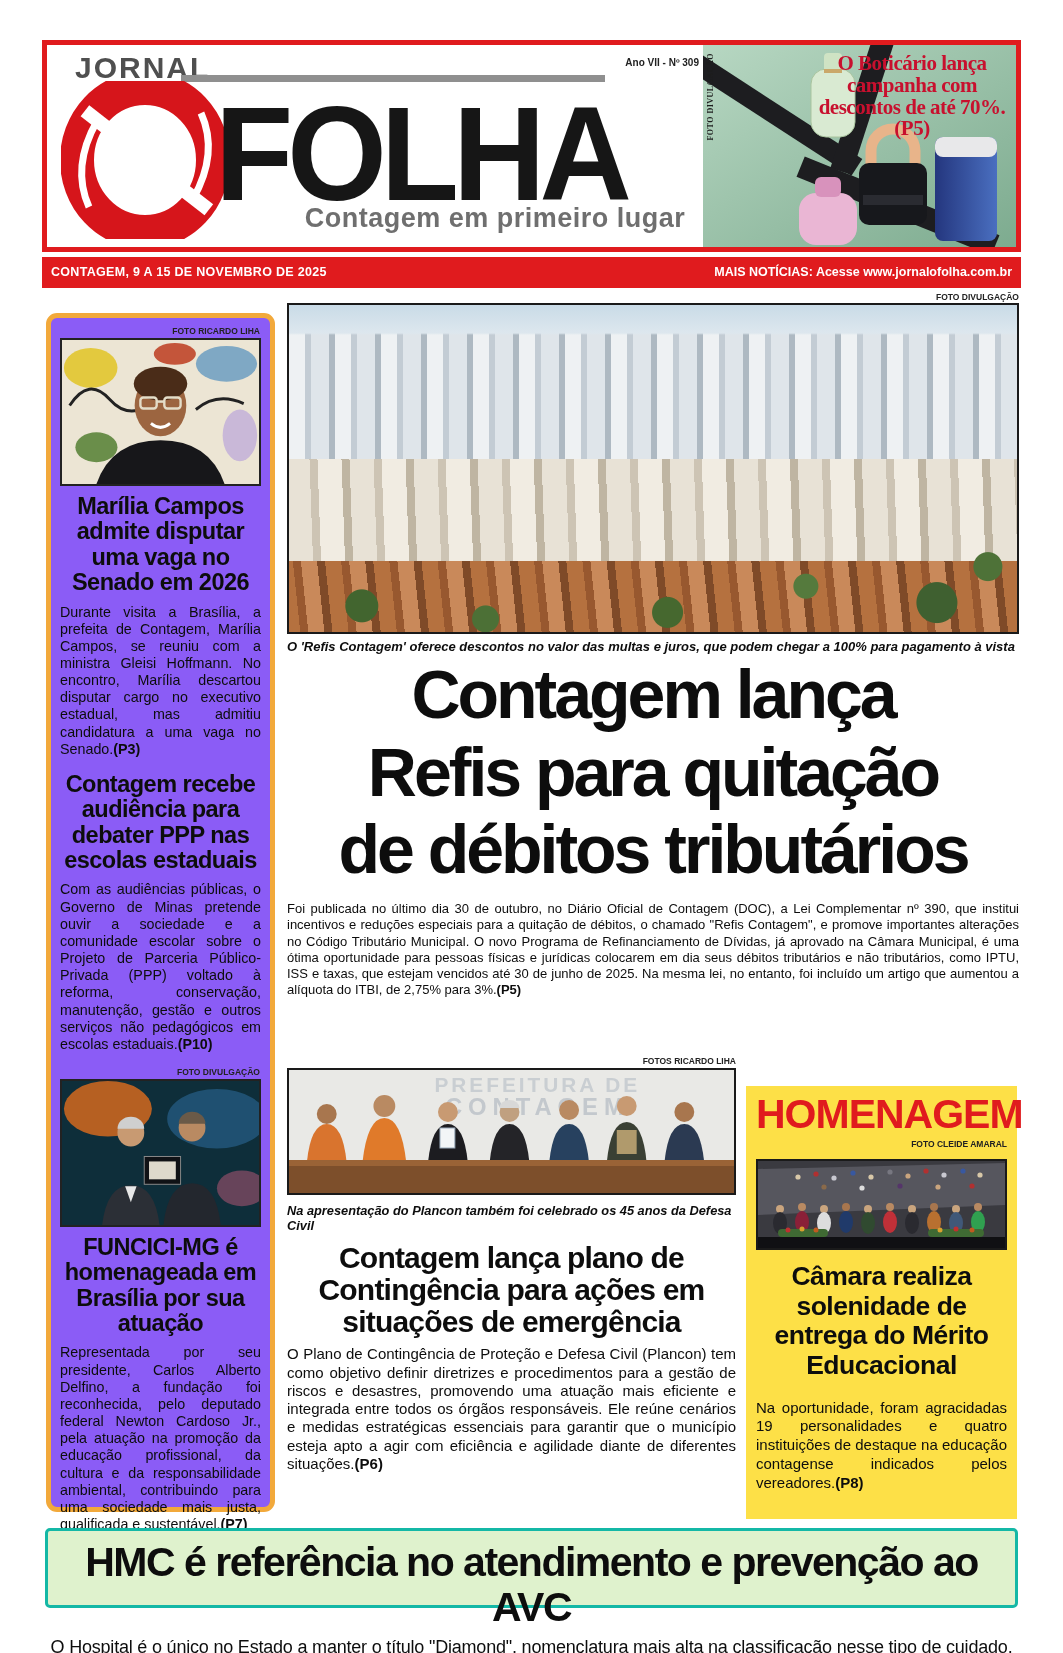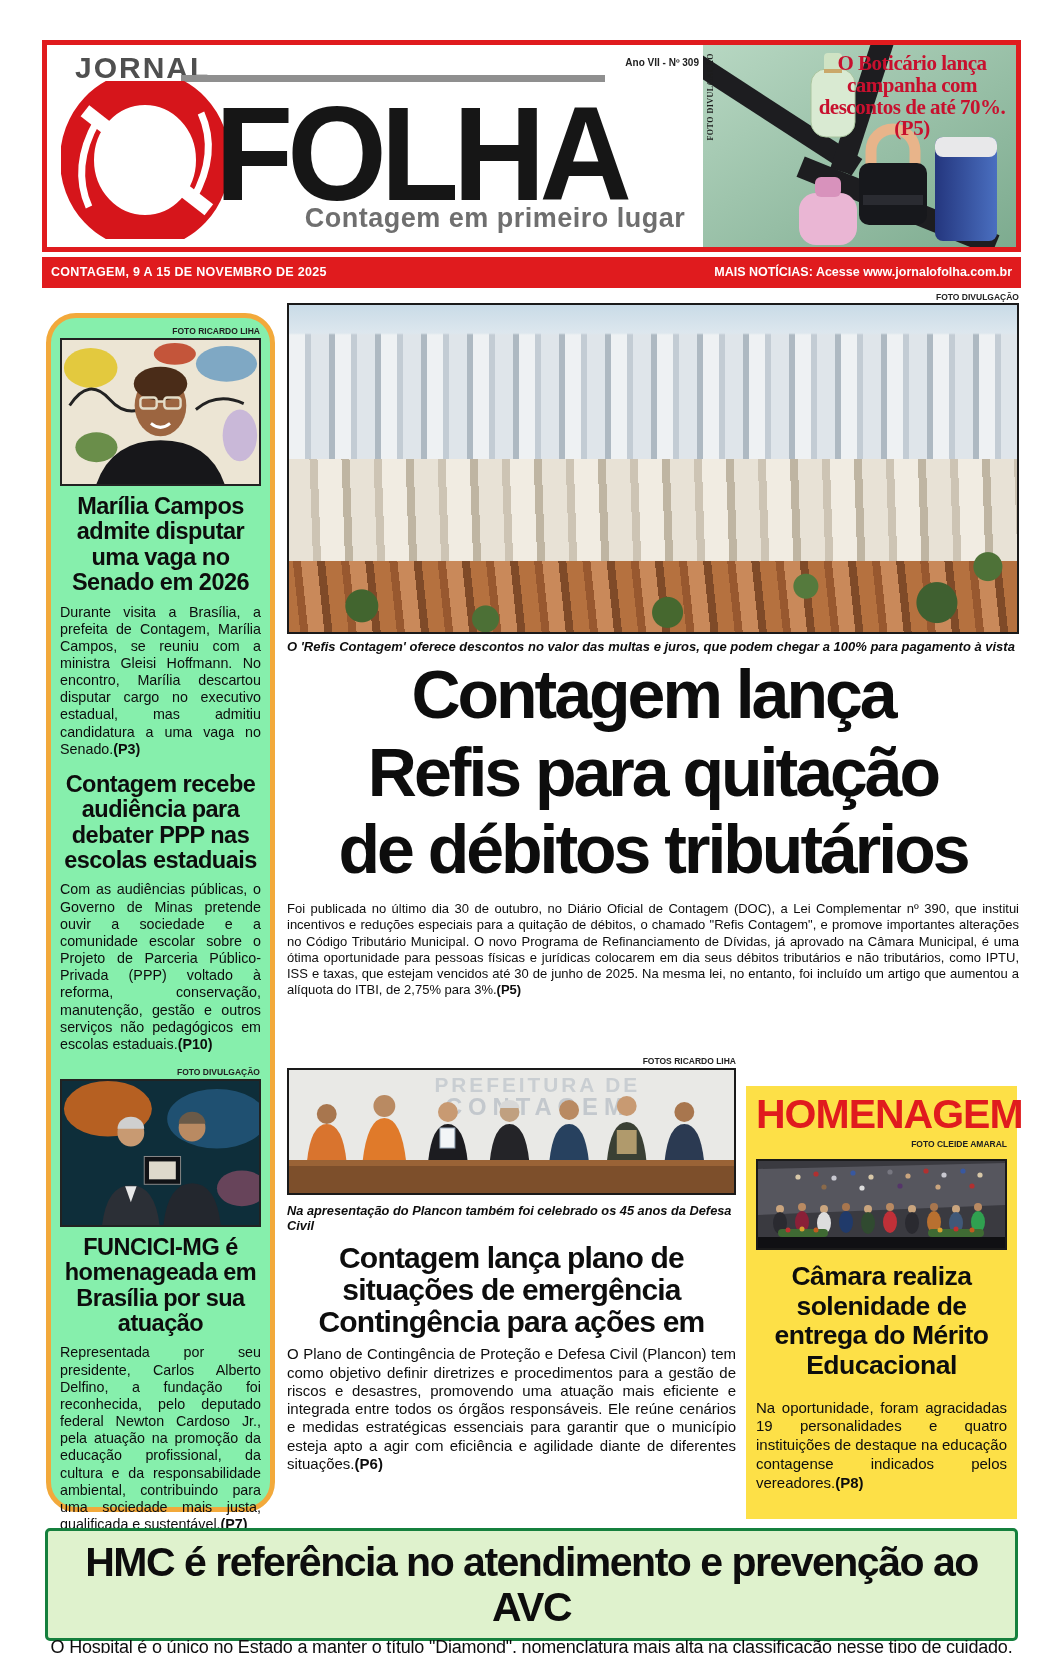--- a/index.html
+++ b/index.html
@@ -29,22 +29,22 @@
   .ad-text{position:absolute;right:6px;top:8px;width:196px;font-size:21px;font-weight:800;
            color:#c8102e;text-align:center;line-height:1.04;letter-spacing:-0.5px;}
 
   
   .dateline{position:absolute;left:42px;top:257px;width:979px;height:31px;background:#e01b1e;
             color:#fff;font-size:12.5px;font-weight:bold;box-sizing:border-box;}
   .dateline .dl-left{position:absolute;left:9px;top:0;line-height:31px;letter-spacing:0.3px;}
   .dateline .dl-right{position:absolute;right:9px;top:0;line-height:31px;}
 
   
-  .sidebar{position:absolute;left:46px;top:313px;width:229px;height:1199px;background:#86efac;
-           border:5px solid #f2a93b;border-radius:30px;box-sizing:border-box;padding:6px 9px;}
+  .sidebar{position:absolute;left:46px;top:313px;width:229px;height:1199px;background:#8b5cf6;
+           border:5px solid #f2a93b;border-radius:11px;box-sizing:border-box;padding:6px 9px;}
   .sb-credit{font-size:8.5px;font-weight:bold;color:#222;text-align:right;margin:2px 1px;}
   .sb-photo{width:100%;height:148px;border:2px solid #222;box-sizing:border-box;display:block;}
   .sb-headline{font-size:23.5px;font-weight:800;line-height:1.08;letter-spacing:-0.5px;
                text-align:center;margin:8px 0 8px;color:#0d0d0d;}
   .sb-body{font-size:14.3px;line-height:1.2;text-align:justify;margin-bottom:14px;color:#0d0d0d;}
   .page-ref{font-weight:bold;}
 
   
   .lead-credit{position:absolute;left:287px;top:292px;width:732px;text-align:right;
                font-size:8.5px;font-weight:bold;color:#222;}
@@ -86,22 +86,22 @@
              box-sizing:border-box;padding:6px 10px;}
   .hm-title{font-size:41px;font-weight:800;color:#e01b1e;text-align:center;line-height:1;
             letter-spacing:-1px;margin-top:2px;}
   .hm-credit{font-size:8.5px;font-weight:bold;color:#222;text-align:right;margin:4px 0 10px;}
   .hm-photo{width:100%;height:91px;border:2px solid #1a1a1a;box-sizing:border-box;display:block;}
   .hm-headline{font-size:26.5px;font-weight:800;line-height:1.12;letter-spacing:-0.5px;
                text-align:center;margin:12px 0 18px;color:#0d0d0d;}
   .hm-body{font-size:15px;line-height:1.25;text-align:justify;color:#0d0d0d;}
 
   
-  .hmc{position:absolute;left:45px;top:1528px;width:973px;height:113px;background:#dff2cd;
-       border:3px solid #15803d;border-radius:5px;box-sizing:border-box;text-align:center;
+  .hmc{position:absolute;left:45px;top:1528px;width:973px;height:80px;background:#dff2cd;
+       border:3px solid #14b8a6;border-radius:5px;box-sizing:border-box;text-align:center;
        padding-top:9px;}
   .hmc-headline{font-size:41px;font-weight:800;letter-spacing:-1.5px;line-height:1.1;color:#0d0d0d;}
   .hmc-sub{font-size:18px;margin-top:7px;color:#0d0d0d;letter-spacing:-0.2px;}
 </style>
 </head>
 <body>
 
 <div id="page">
 
   <div class="masthead">
@@ -244,22 +244,22 @@
         <rect x="330" y="60" width="20" height="24" fill="#b09a6c"></rect>
         <circle cx="398" cy="42" r="10" fill="#a8764e"></circle>
           <path d="M378 92 q4 -38 20 -38 q16 0 20 38z" fill="#2b3a52"></path>
       </g>
       <rect x="0" y="90" width="448" height="33" fill="#7d4f2b"></rect>
       <rect x="0" y="90" width="448" height="6" fill="#9a6336"></rect>
     </svg>
     <div class="pl-caption">Na apresentação do Plancon também foi celebrado os 45 anos da Defesa Civil</div>
     <div class="pl-headline">
       <div>Contagem lança plano de</div>
+      <div>Contingência para ações em</div>
       <div>situações de emergência</div>
-      <div>Contingência para ações em</div>
     </div>
     <div class="pl-body"><span>O Plano de Contingência de Proteção e Defesa Civil (Plancon) tem como objetivo definir diretrizes e procedimentos para a gestão de riscos e desastres, promovendo uma atuação mais eficiente e integrada entre todos os órgãos responsáveis. Ele reúne cenários e medidas estratégicas essenciais para garantir que o município esteja apto a agir com eficiência e agilidade diante de diferentes situações.</span><b class="page-ref">(P6)</b></div>
   </div>
 
   <div class="homenagem">
     <div class="hm-title">HOMENAGEM</div>
     <div class="hm-credit">FOTO CLEIDE AMARAL</div>
     <svg class="hm-photo" viewBox="0 0 247 87" preserveAspectRatio="none">
       <rect width="247" height="87" fill="#3a3a40"></rect>
       <polygon points="0,8 247,2 247,44 0,54" fill="#56565e"></polygon>

